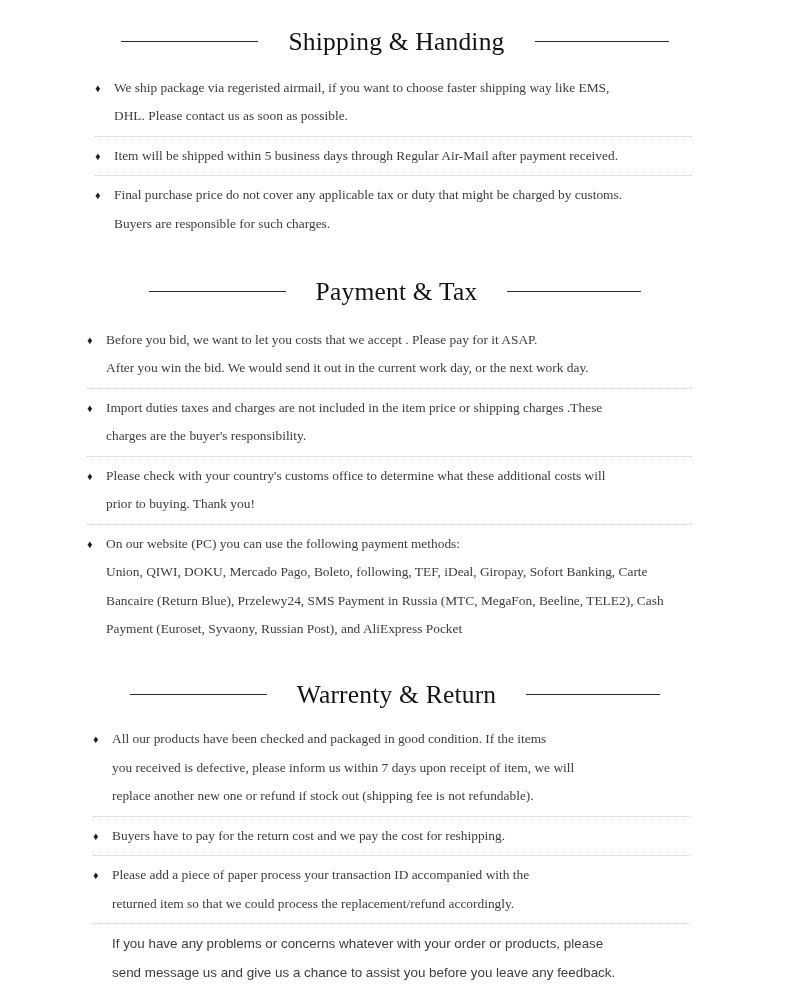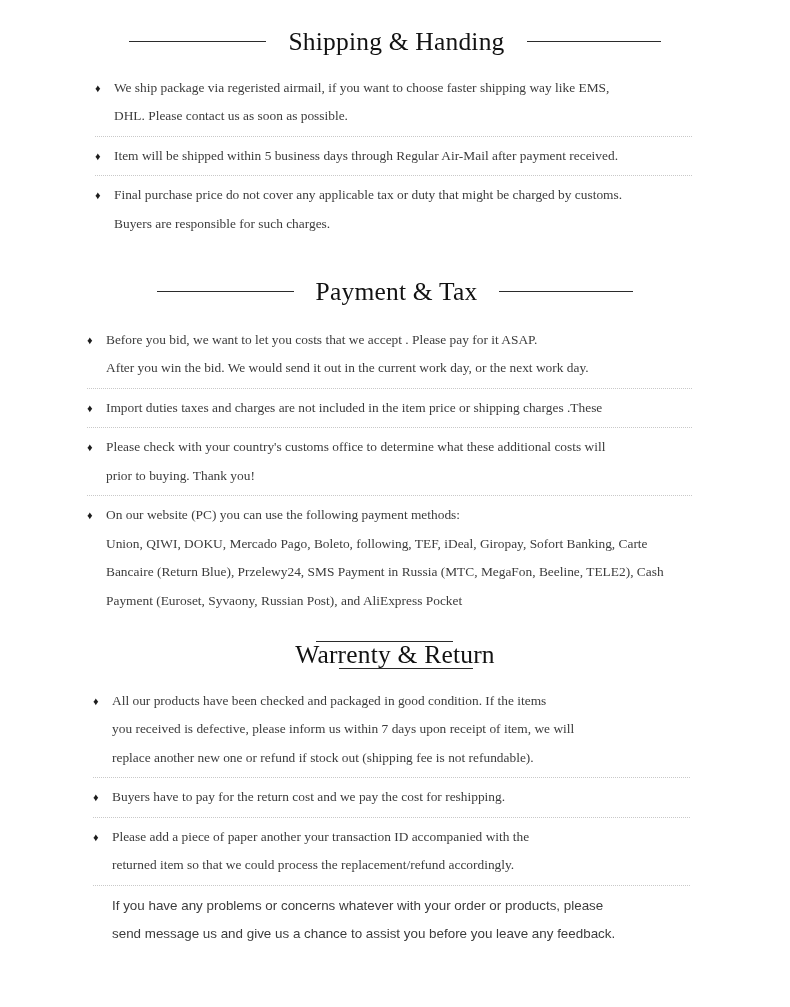--- a/index.html
+++ b/index.html
@@ -20,21 +20,21 @@
     height: 1007px;
     background: #ffffff;
     box-sizing: border-box;
   }
 
   
   .section-head {
     display: flex;
     align-items: center;
     justify-content: center;
-    gap: 0;
+    gap: 8px;
   }
   .section-head .rule {
     height: 0;
     border-top: 1.4px solid #2b2b2b;
     flex: 0 0 auto;
   }
   .section-head .rule.left  { width: 137px; margin-right: 22px; }
   .section-head .rule.right { width: 134px; margin-left: 22px; }
   .section-head .title {
     font-family: "Liberation Serif", "DejaVu Serif", serif;
@@ -42,21 +42,21 @@
     font-weight: 400;
     color: #121212;
     white-space: nowrap;
     letter-spacing: 0.2px;
     line-height: 1;
   }
 
   
   .head-shipping { margin-top: 29px; }
   .head-payment  { margin-top: 41px; text-align: right; }
-  .head-warranty { margin-top: 26px; flex-direction: column; }
+  .head-warranty { margin-top: 38px; }
 
   
   .list {
     list-style: none;
     margin: 0;
     padding: 0;
   }
   .list li {
     position: relative;
     font-size: 13.4px;
@@ -147,20 +147,21 @@
 
   <ul class="list block-payment">
     <li class="sep-after">
       <span class="bullet">♦</span>
       <span class="line">Before you bid, we want to let you costs that we accept . Please pay for it ASAP.</span>
       <span class="line">After you win the bid. We would send it out in the current work day, or the next work day.</span>
     </li>
     <li class="sep-after">
       <span class="bullet">♦</span>
       <span class="line">Import duties taxes and charges are not included in the item price or shipping charges .These</span>
+      <span class="line">charges are the buyer's responsibility.</span>
     </li>
     <li class="sep-after">
       <span class="bullet">♦</span>
       <span class="line">Please check with your country's customs office to determine what these additional costs will</span>
       <span class="line">prior to buying. Thank you!</span>
     </li>
     <li>
       <span class="bullet">♦</span>
       <span class="line">On our website (PC) you can use the following payment methods:</span>
       <span class="line">Union, QIWI, DOKU, Mercado Pago, Boleto, following, TEF, iDeal, Giropay, Sofort Banking, Carte</span>
@@ -181,21 +182,21 @@
       <span class="line">All our products have been checked and packaged in good condition. If the items</span>
       <span class="line">you received is defective, please inform us within 7 days upon receipt of item, we will</span>
       <span class="line">replace another new one or refund if stock out (shipping fee is not refundable).</span>
     </li>
     <li class="sep-after">
       <span class="bullet">♦</span>
       <span class="line">Buyers have to pay for the return cost and we pay the cost for reshipping.</span>
     </li>
     <li>
       <span class="bullet">♦</span>
-      <span class="line">Please add a piece of paper another your transaction ID accompanied with the</span>
+      <span class="line">Please add a piece of paper process your transaction ID accompanied with the</span>
       <span class="line">returned item so that we could process the replacement/refund accordingly.</span>
     </li>
   </ul>
 
   <div class="closing-rule"></div>
 
   <div class="closing">
     <span class="line">If you have any problems or concerns whatever with your order or products, please</span>
     <span class="line">send message us and give us a chance to assist you before you leave any feedback.</span>
   </div>

